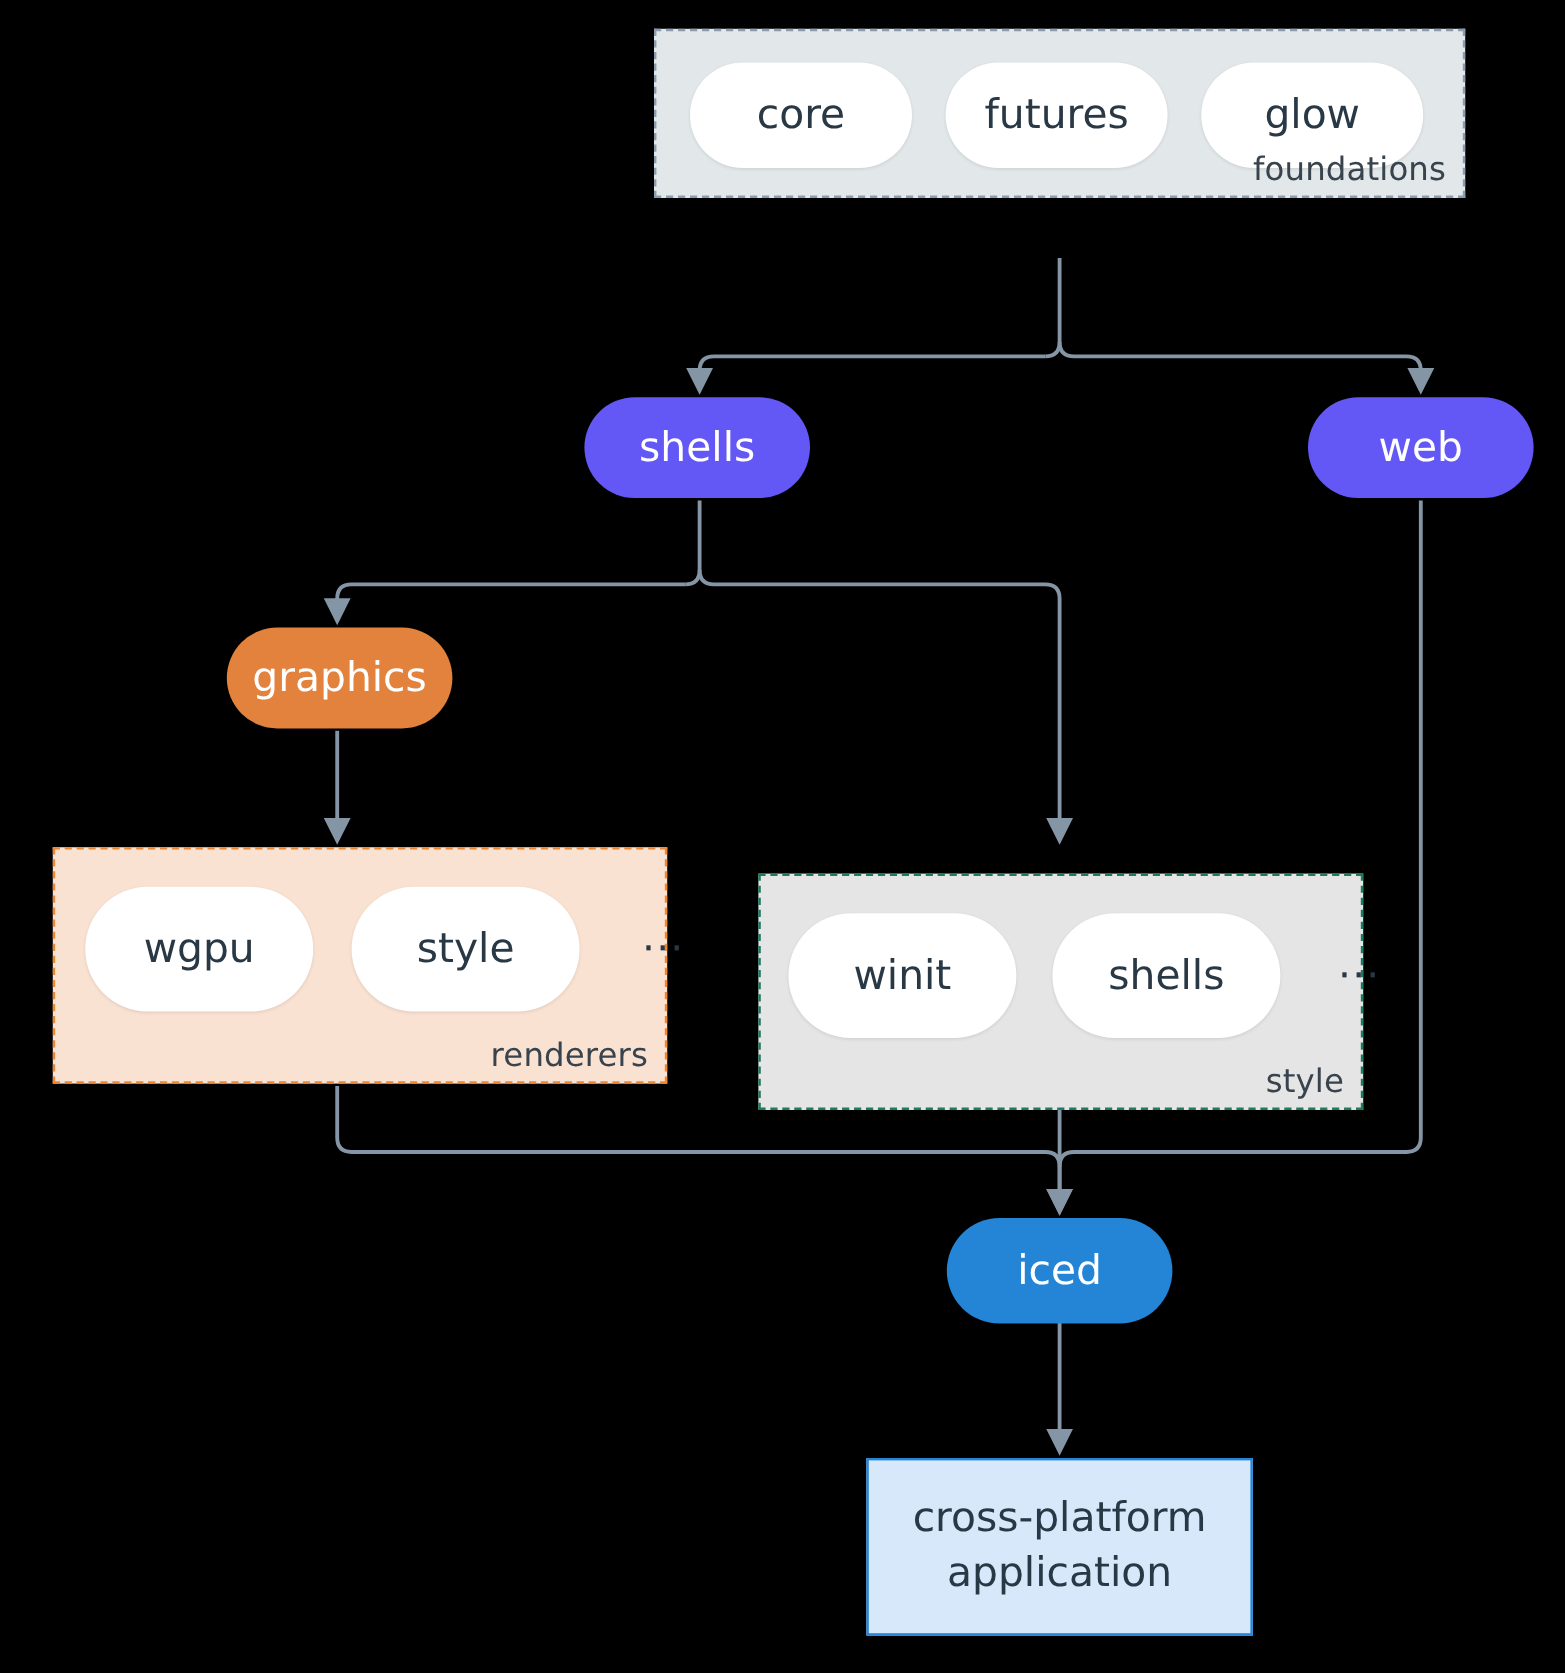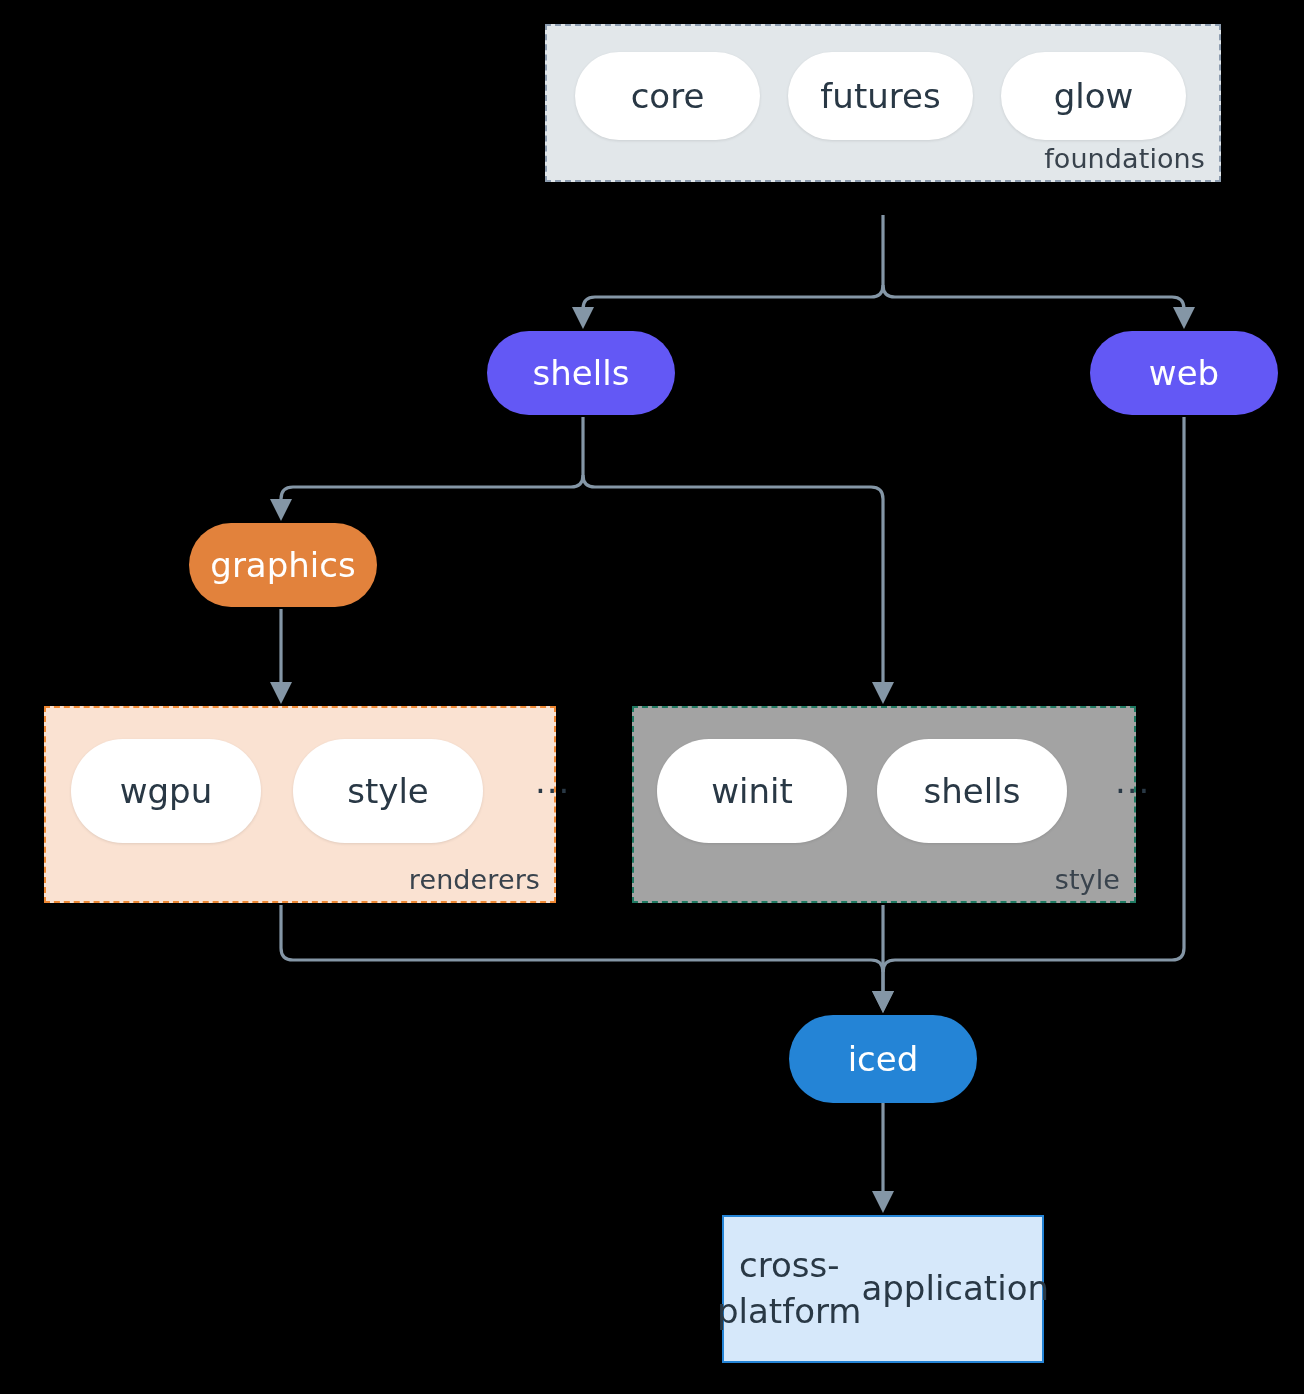--- a/index.html
+++ b/index.html
@@ -40,39 +40,39 @@
     font-size: 27px;
     color: #39434d;
     letter-spacing: 0.1px;
     line-height: 1;
   }
 
   .group-foundations {
     left: 545px;
     top: 24px;
     width: 676px;
-    height: 158px;
+    height: 141px;
     background: #e2e7ea;
     border: 2px dashed #8d9db0;
   }
   .group-renderers {
     left: 24px;
     top: 706px;
     width: 512px;
     height: 197px;
     background: #fae2d2;
     border: 2px dashed #ef8833;
     margin-left: 20px;
   }
   .group-shells {
     left: 632px;
-    top: 706px;
+    top: 728px;
     width: 504px;
     height: 197px;
-    background: #a3a3a3;
+    background: #e5e5e5;
     border: 2px dashed #1f7a62;
   }
 
   
   .chip-row {
     position: absolute;
     left: 0;
     top: 0;
     display: flex;
     align-items: center;
@@ -163,21 +163,21 @@
   .node-app {
     position: absolute;
     left: 722px;
     top: 1215px;
     width: 322px;
     height: 148px;
     background: #d6e8fa;
     border: 2px solid #2484d6;
     box-sizing: border-box;
     display: flex;
-    flex-direction: row;
+    flex-direction: column;
     align-items: center;
     justify-content: center;
     color: #293845;
     font-size: 34px;
     line-height: 1.35;
     text-align: center;
   }
 </style>
 </head>
 <body>

